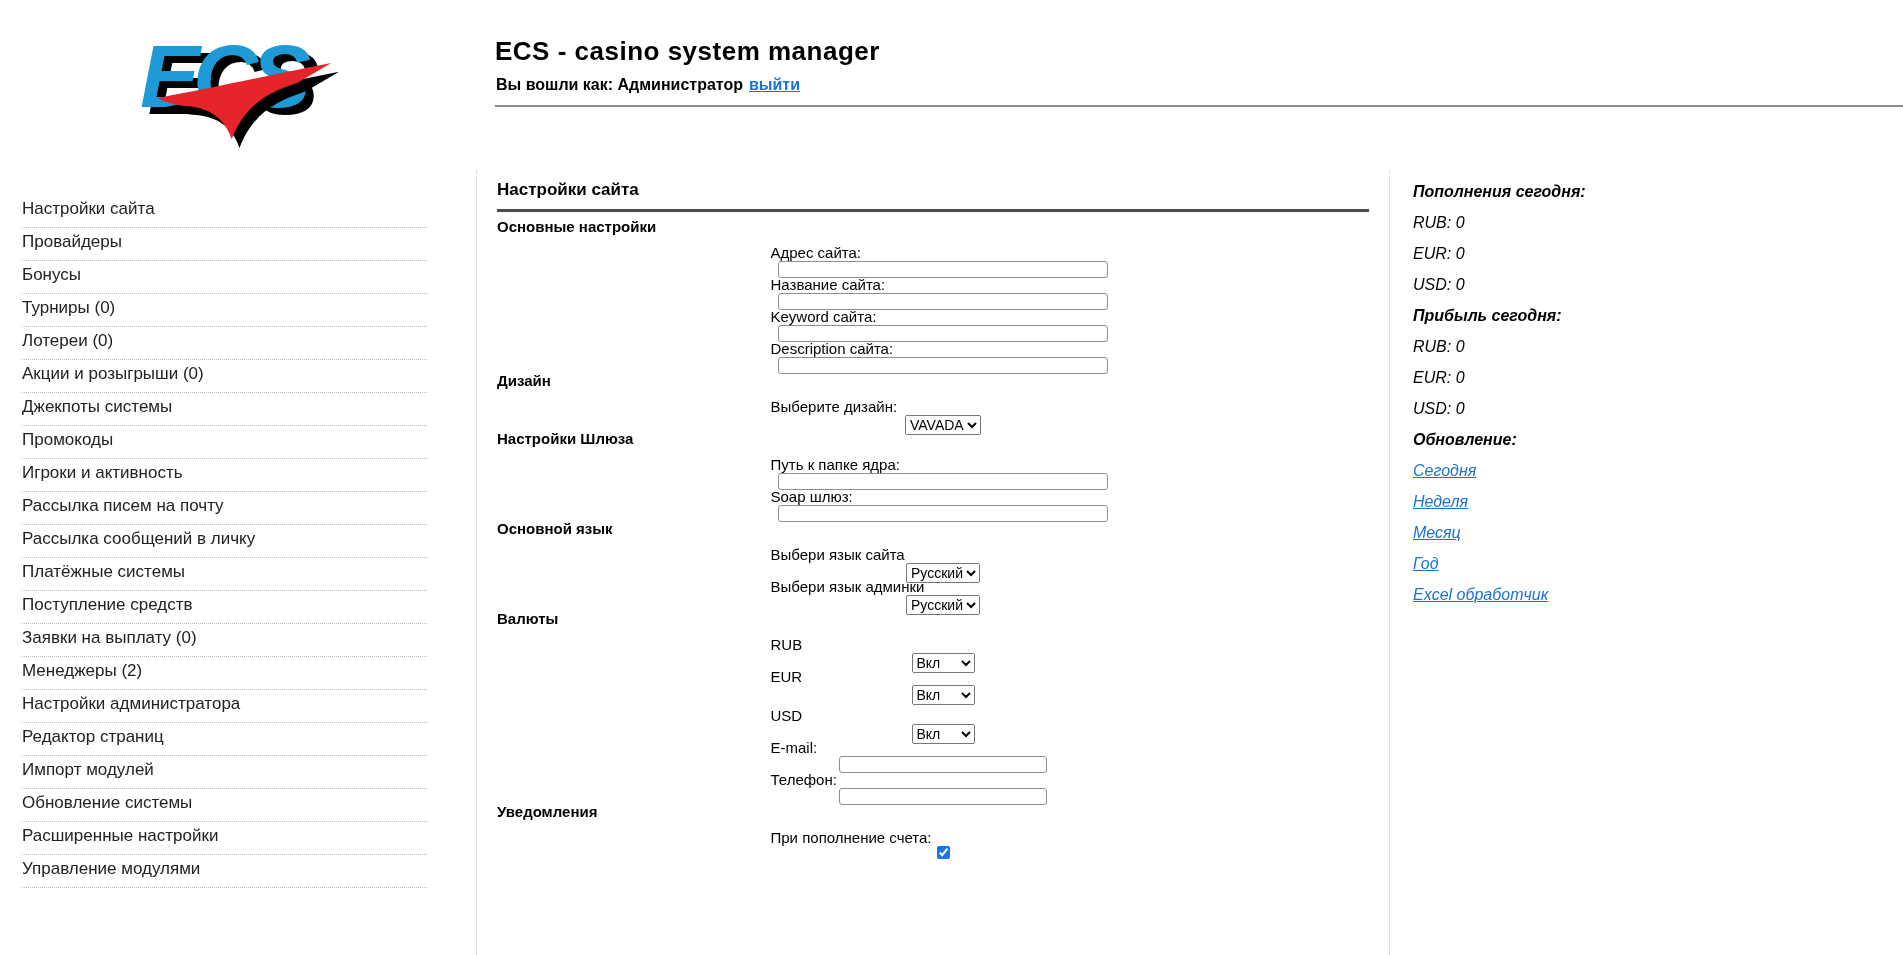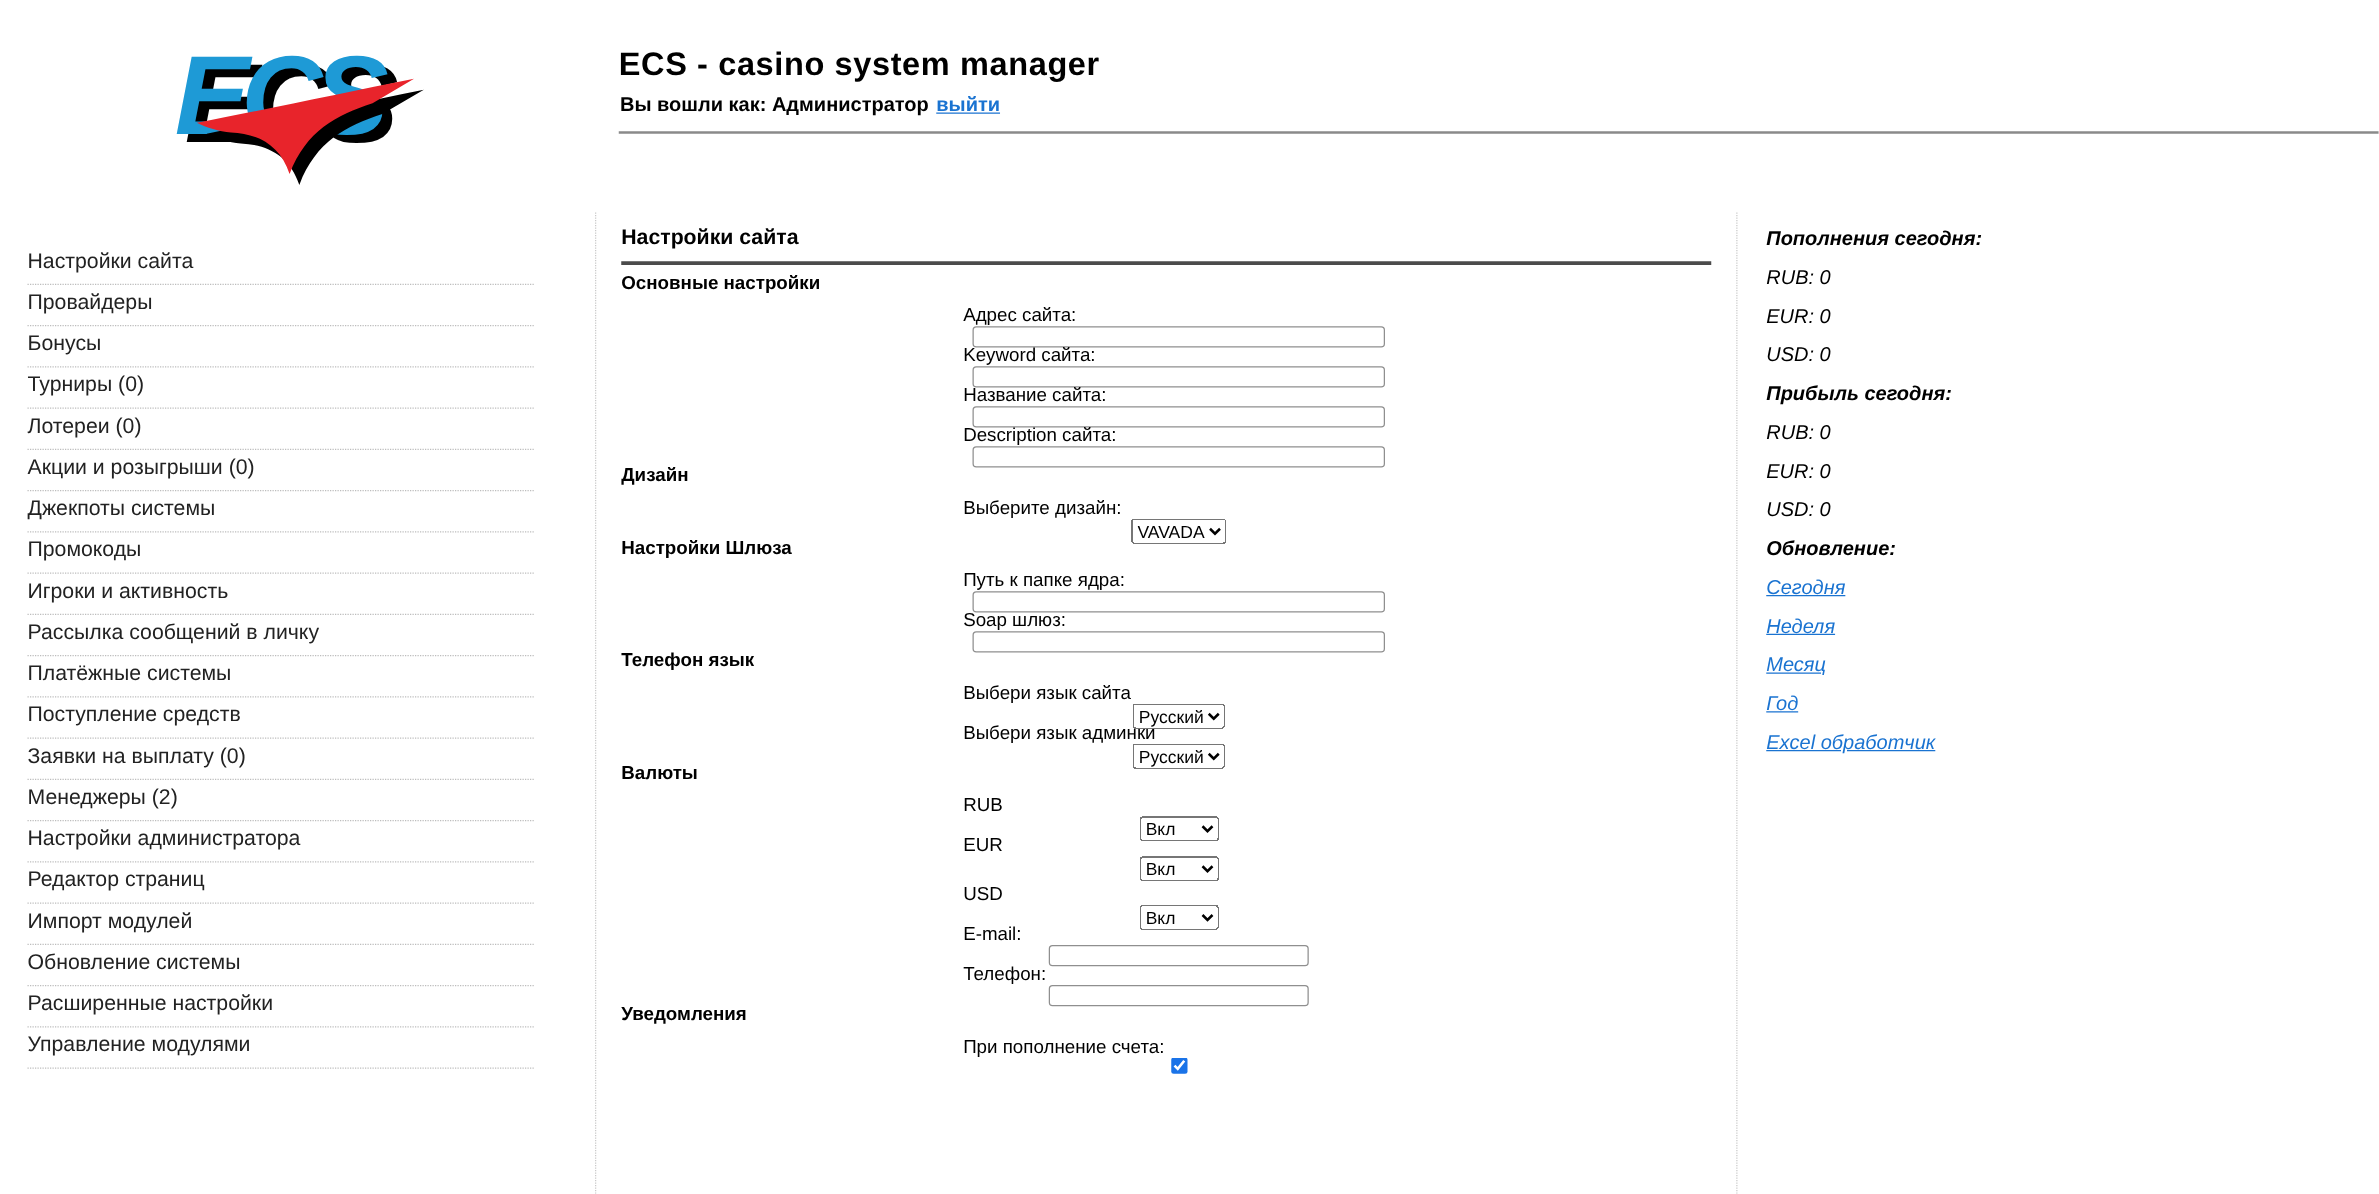--- a/index.html
+++ b/index.html
@@ -93,20 +93,21 @@
   <ul id="sidebar-list">
       <li><span>Настройки сайта</span></li>
       <li><span>Провайдеры</span></li>
       <li><span>Бонусы</span></li>
       <li><span>Турниры (0)</span></li>
       <li><span>Лотереи (0)</span></li>
       <li><span>Акции и розыгрыши (0)</span></li>
       <li><span>Джекпоты системы</span></li>
       <li><span>Промокоды</span></li>
       <li><span>Игроки и активность</span></li>
+      <li><span>Рассылка писем на почту</span></li>
       <li><span>Рассылка сообщений в личку</span></li>
       <li><span>Платёжные системы</span></li>
       <li><span>Поступление средств</span></li>
       <li><span>Заявки на выплату (0)</span></li>
       <li><span>Менеджеры (2)</span></li>
       <li><span>Настройки администратора</span></li>
       <li><span>Редактор страниц</span></li>
       <li><span>Импорт модулей</span></li>
       <li><span>Обновление системы</span></li>
       <li><span>Расширенные настройки</span></li>
@@ -117,46 +118,46 @@
 <main class="main">
   <h2 class="page-title">Настройки сайта</h2>
   <div class="title-rule"></div>
   <form id="form-rows">
       <div class="section-heading"><span>Основные настройки</span></div>
       <div class="form-row">
     <span class="field-label">Адрес сайта:</span>
     <input type="text" class="text-field" style="">
   </div>
       <div class="form-row">
+    <span class="field-label">Название сайта:</span>
+    <input type="text" class="text-field" style="">
+  </div>
+      <div class="form-row">
     <span class="field-label">Keyword сайта:</span>
-    <input type="text" class="text-field" style="">
-  </div>
-      <div class="form-row">
-    <span class="field-label">Название сайта:</span>
     <input type="text" class="text-field" style="">
   </div>
       <div class="form-row">
     <span class="field-label">Description сайта:</span>
     <input type="text" class="text-field" style="">
   </div>
       <div class="section-heading"><span>Дизайн</span></div>
       <div class="form-row">
     <span class="field-label">Выберите дизайн:</span>
     <select class="select-field"><option>VAVADA</option></select>
   </div>
       <div class="section-heading"><span>Настройки Шлюза</span></div>
       <div class="form-row">
     <span class="field-label">Путь к папке ядра:</span>
     <input type="text" class="text-field" style="">
   </div>
       <div class="form-row">
     <span class="field-label">Soap шлюз:</span>
     <input type="text" class="text-field" style="">
   </div>
-      <div class="section-heading"><span>Телефон язык</span></div>
+      <div class="section-heading"><span>Основной язык</span></div>
       <div class="form-row">
     <span class="field-label">Выбери язык сайта</span>
     <select class="select-field"><option>Русский</option></select>
   </div>
       <div class="form-row">
     <span class="field-label">Выбери язык админки</span>
     <select class="select-field"><option>Русский</option></select>
   </div>
       <div class="section-heading"><span>Валюты</span></div>
       <div class="form-row">

